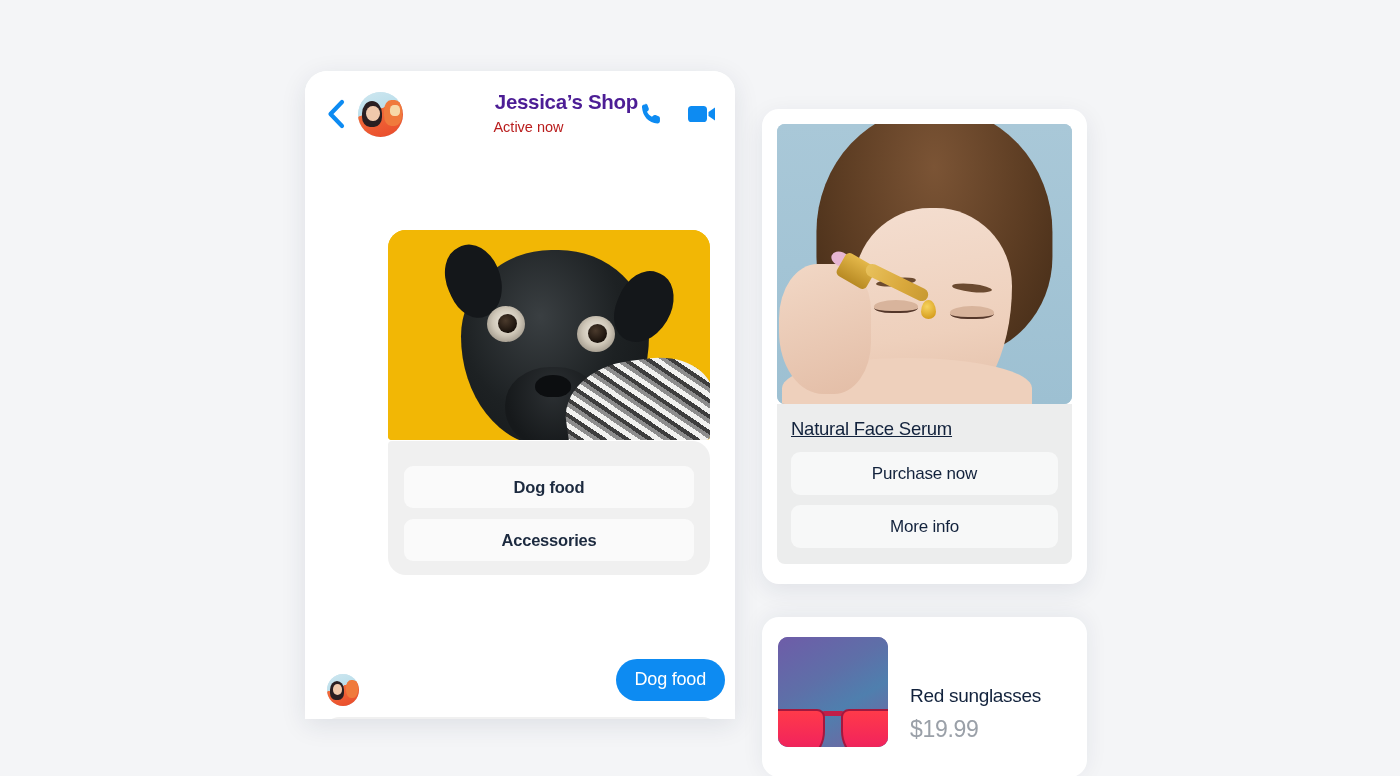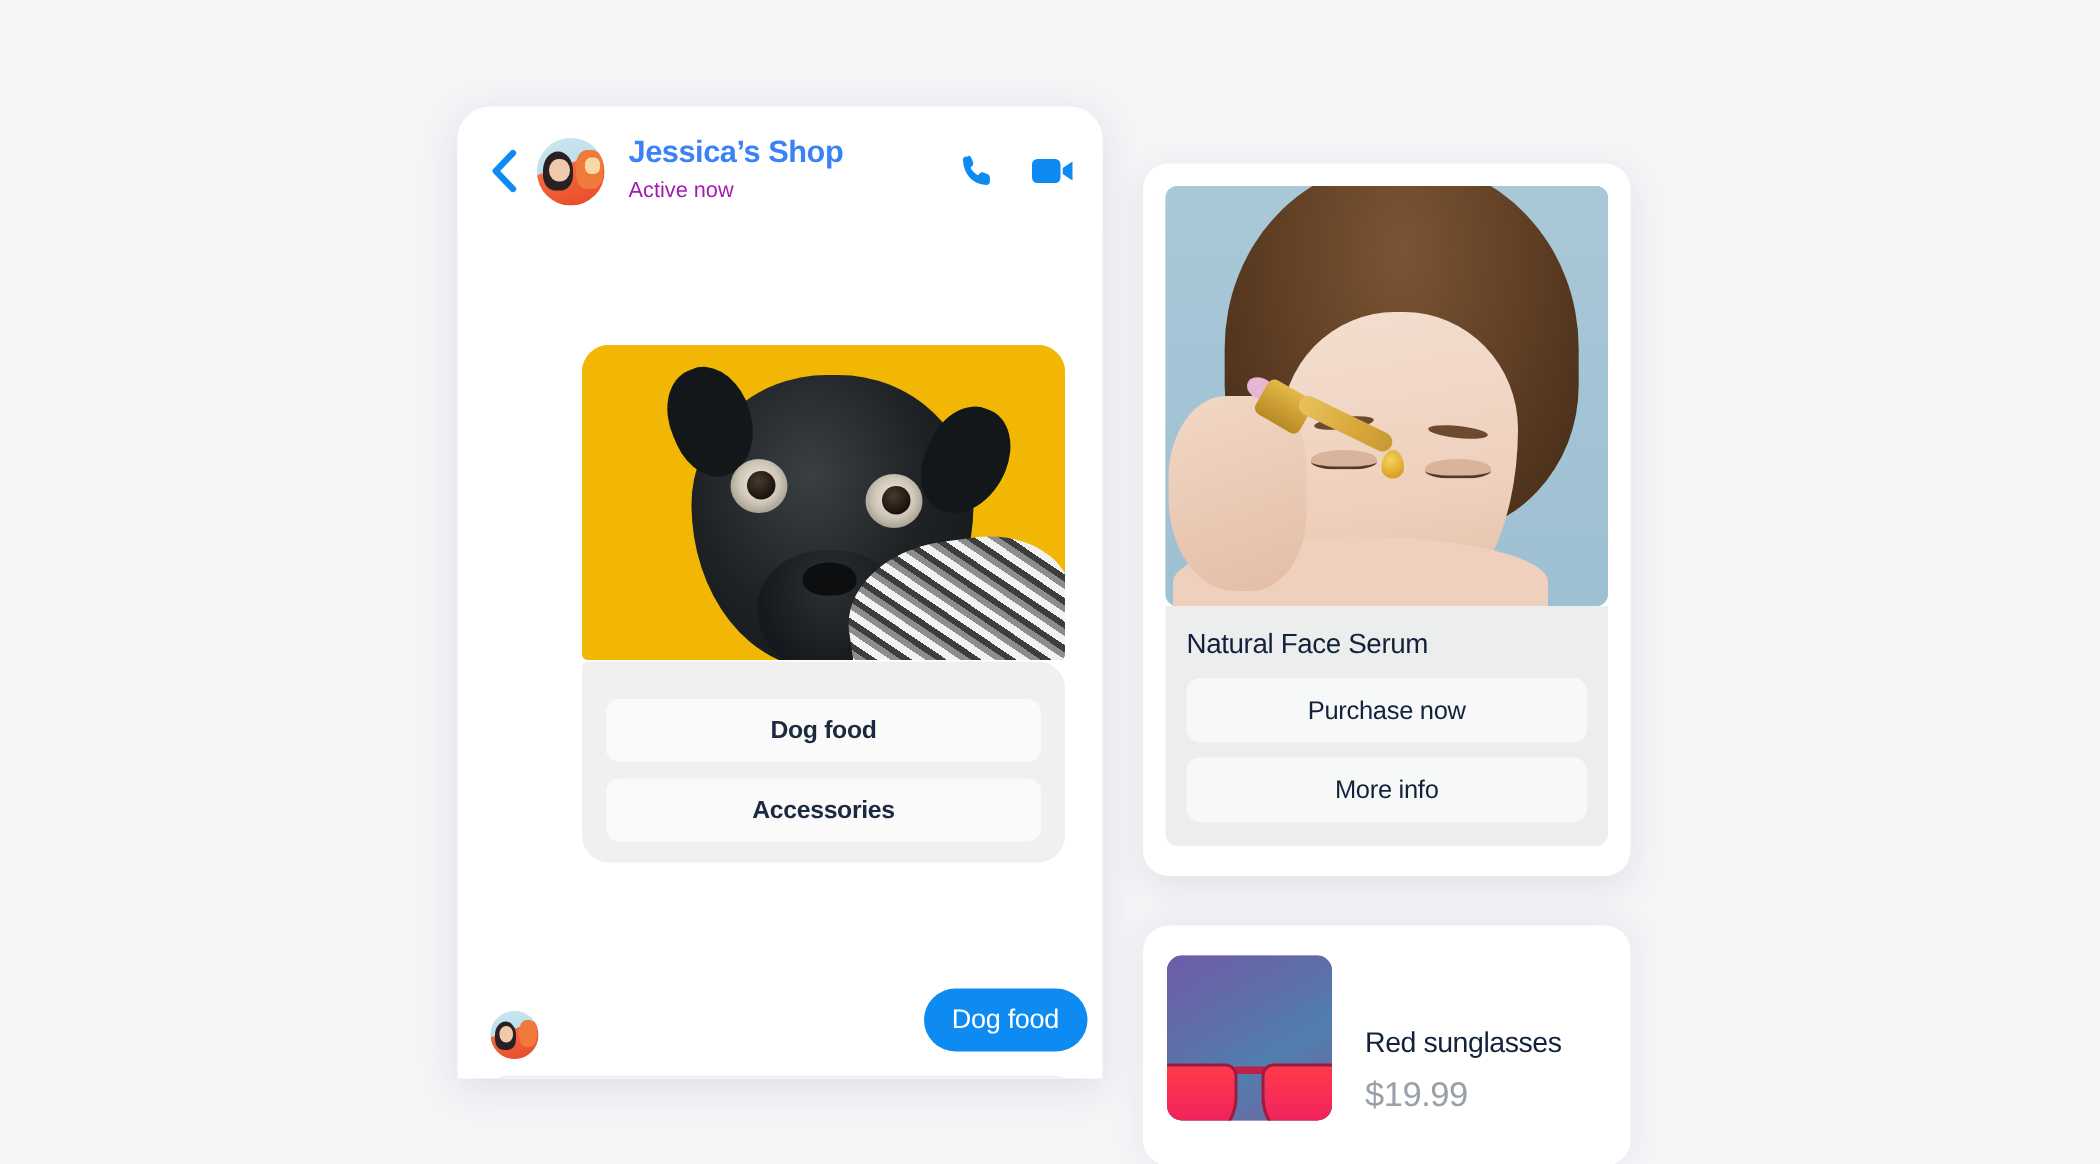--- a/index.html
+++ b/index.html
@@ -63,29 +63,31 @@
   .hdr-avatar .av-inner { position: absolute; inset: 0; }
 
   .hdr-text {
     margin-left: 16px;
     flex: 1 1 auto;
     min-width: 0;
   }
   .hdr-title {
     font-size: 20.5px;
     font-weight: bold;
-    color: #3b82f6;
+    color: #4c1d95;
     letter-spacing: -0.3px;
     line-height: 1.12;
+    text-align: right;
   }
   .hdr-sub {
     font-size: 14.5px;
-    color: #a21caf;
+    color: #b91c1c;
     margin-top: 5px;
     line-height: 1.2;
+    text-align: center;
   }
 
   .hdr-actions {
     display: flex;
     align-items: center;
     gap: 22px;
     flex: none;
   }
   .icon-btn { cursor: pointer; display: flex; align-items: center; justify-content: center; }
 
@@ -225,20 +227,21 @@
     margin-top: 0;
     padding: 14px 14px 16px 14px;
     box-sizing: border-box;
     width: 295px;
   }
   .card-title {
     font-size: 18.5px;
     color: #12223c;
     letter-spacing: -0.25px;
     margin-bottom: 12px;
+    text-decoration: underline;
   }
   .card-btn {
     height: 43px;
     background: #f7f8f8;
     border-radius: 9px;
     display: flex;
     align-items: center;
     justify-content: center;
     font-size: 17px;
     color: #12223c;

